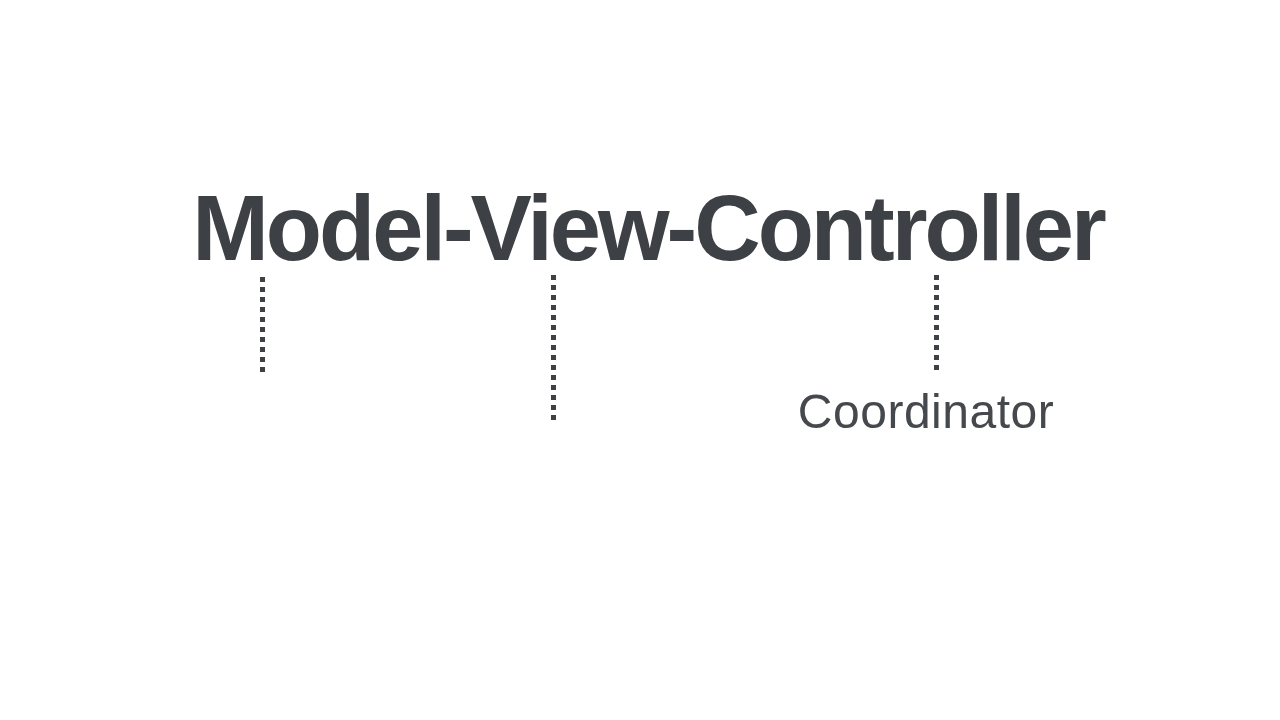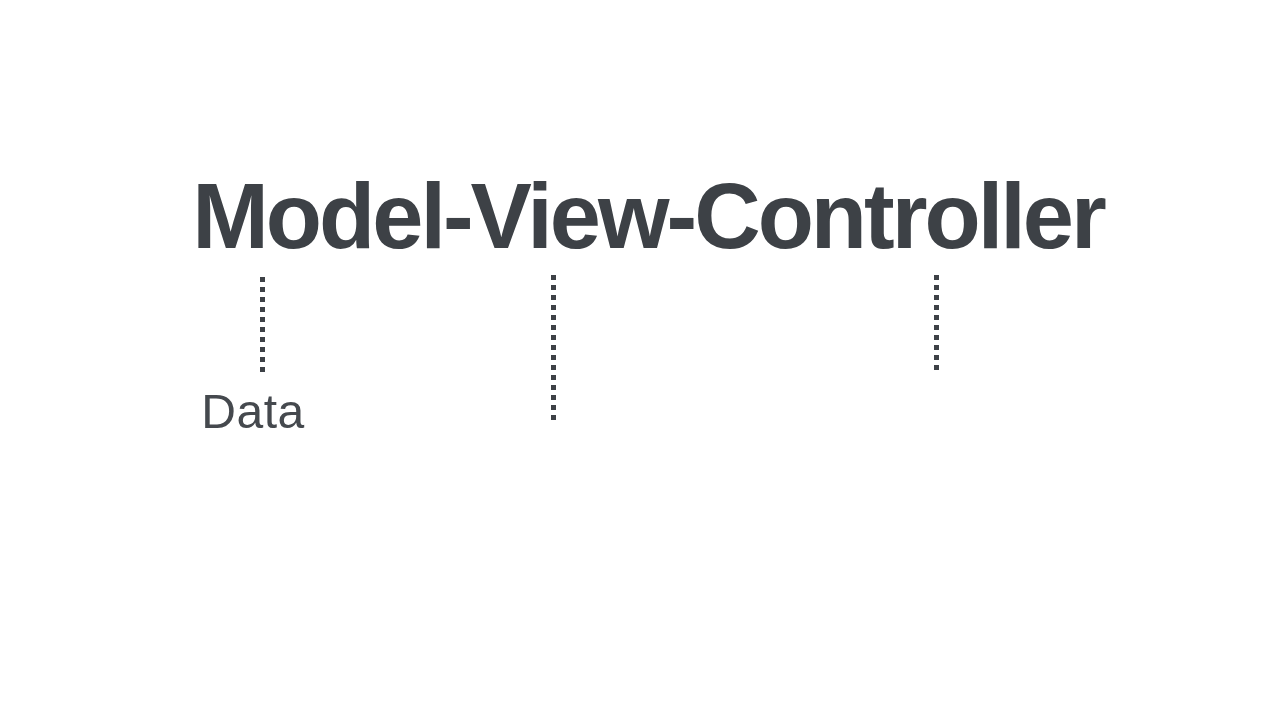--- a/index.html
+++ b/index.html
@@ -13,21 +13,21 @@
     height: 720px;
     background: #ffffff;
     overflow: hidden;
     font-family: "Liberation Sans", sans-serif;
   }
   .title {
     position: absolute;
     left: 0;
     right: 0;
     top: 170px;
-    margin: 0;
+    margin: 12px;
     text-align: center;
     font-family: "Liberation Sans", sans-serif;
     font-size: 92px;
     font-weight: 700;
     letter-spacing: -3px;
     line-height: 1;
     color: #3d4146;
     white-space: nowrap;
     padding-left: 16px;
   }
@@ -64,17 +64,17 @@
 <div class="stage">
 
   <h1 class="title">Model-View-Controller</h1>
 
   <div class="connector c-model"></div>
 
   <div class="connector c-view"></div>
 
   <div class="connector c-controller"></div>
 
-  <div class="annotation-label l-data">Data</div>
 
 
+  <div class="annotation-label l-coordinator">Coordinator</div>
 
 </div>
 
 </body></html>

